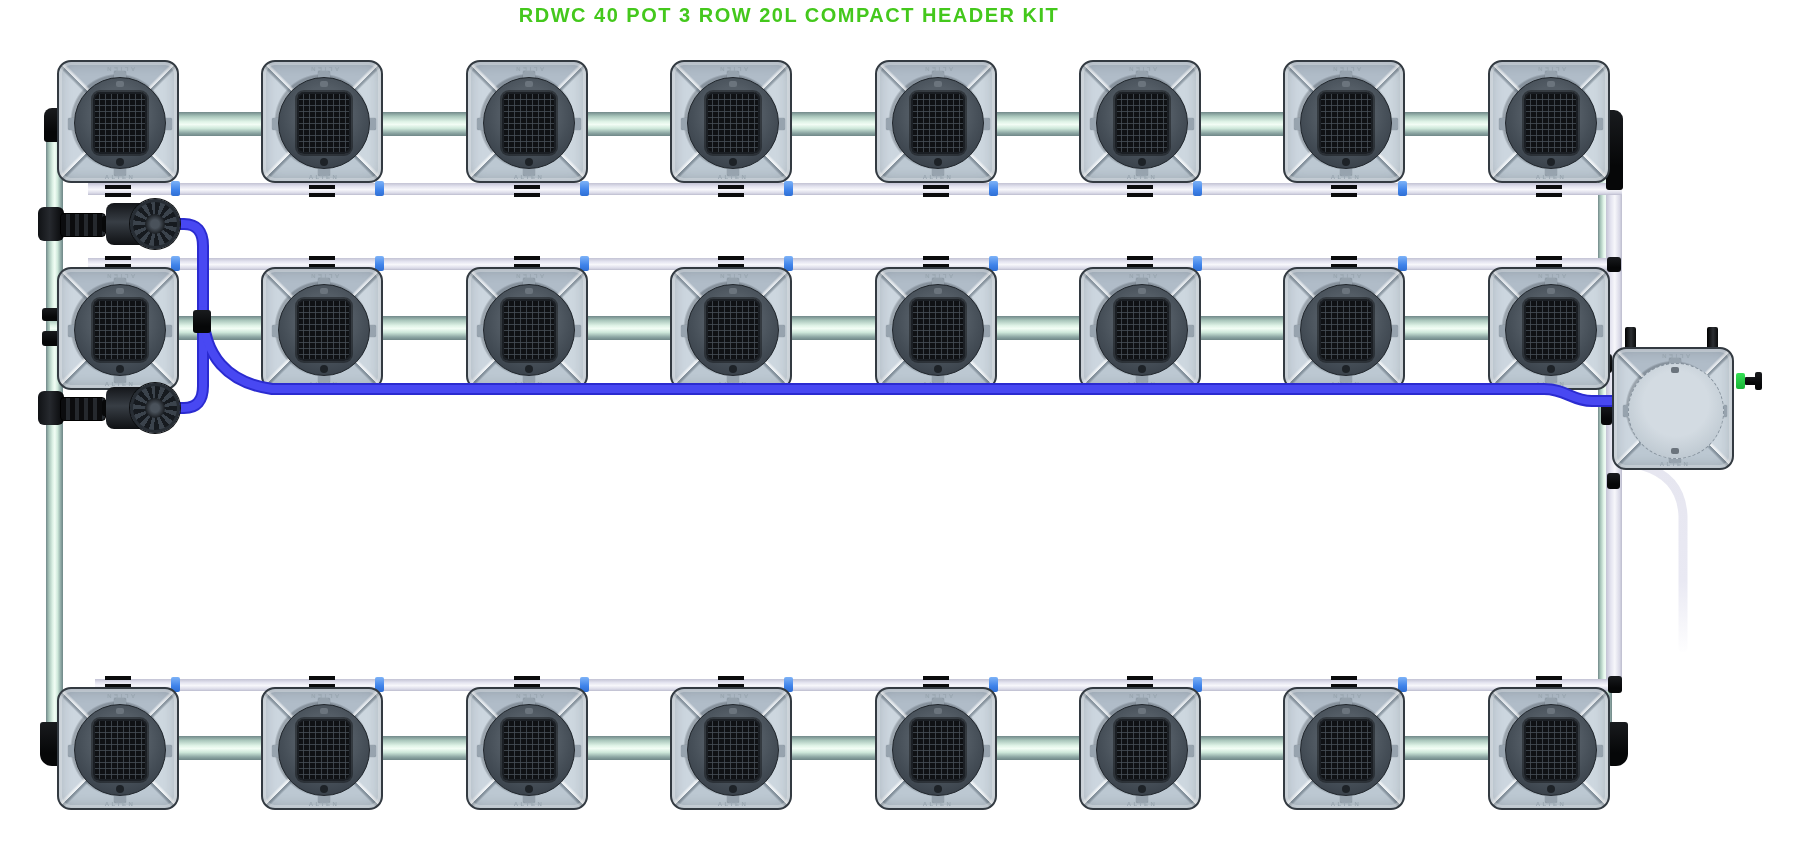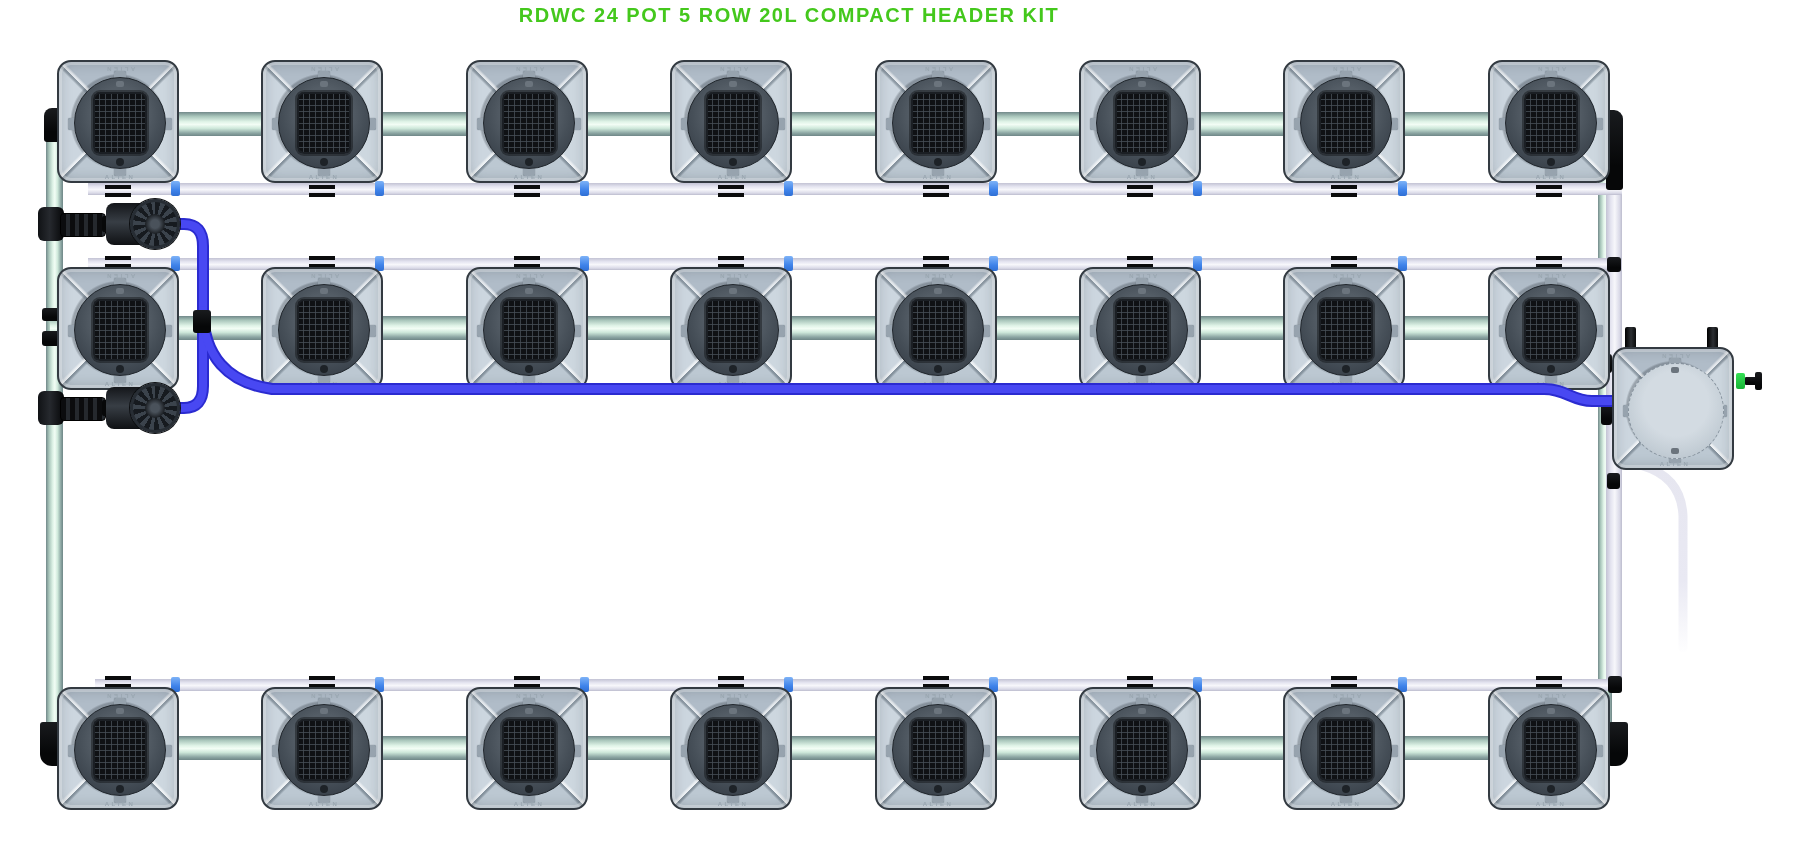--- a/index.html
+++ b/index.html
@@ -65,21 +65,21 @@
   
   .port{width:11px;height:22px;border-radius:2px;background:linear-gradient(90deg,#000,#2c2f33 55%,#0a0b0c);}
   .green-fit{background:linear-gradient(180deg,#35e055,#17b436);border-radius:2px;}
   svg{display:block;}
 </style>
 </head>
 <body>
 
 <div id="canvas">
 
-  <div class="diagram-title">RDWC 24 POT 5 ROW 20L COMPACT HEADER KIT</div>
+  <div class="diagram-title">RDWC 40 POT 3 ROW 20L COMPACT HEADER KIT</div>
 
   <div class="abs pipe-gv" style="left:46px;top:116px;width:17px;height:640px;"></div>
   <div class="abs pipe-gv" style="left:1598px;top:120px;width:14px;height:632px;"></div>
   <div class="abs pipe-wv" style="left:1606px;top:183px;width:16px;height:507px;"></div>
 
   <div class="abs pipe-g" style="left:50px;top:112px;width:1564px;height:24px;"></div>
   <div class="abs pipe-g" style="left:50px;top:316px;width:1560px;height:24px;"></div>
   <div class="abs pipe-g" style="left:56px;top:736px;width:1562px;height:24px;"></div>
 
   <div class="abs pipe-w" style="left:88px;top:183px;width:1534px;height:12px;"></div>

